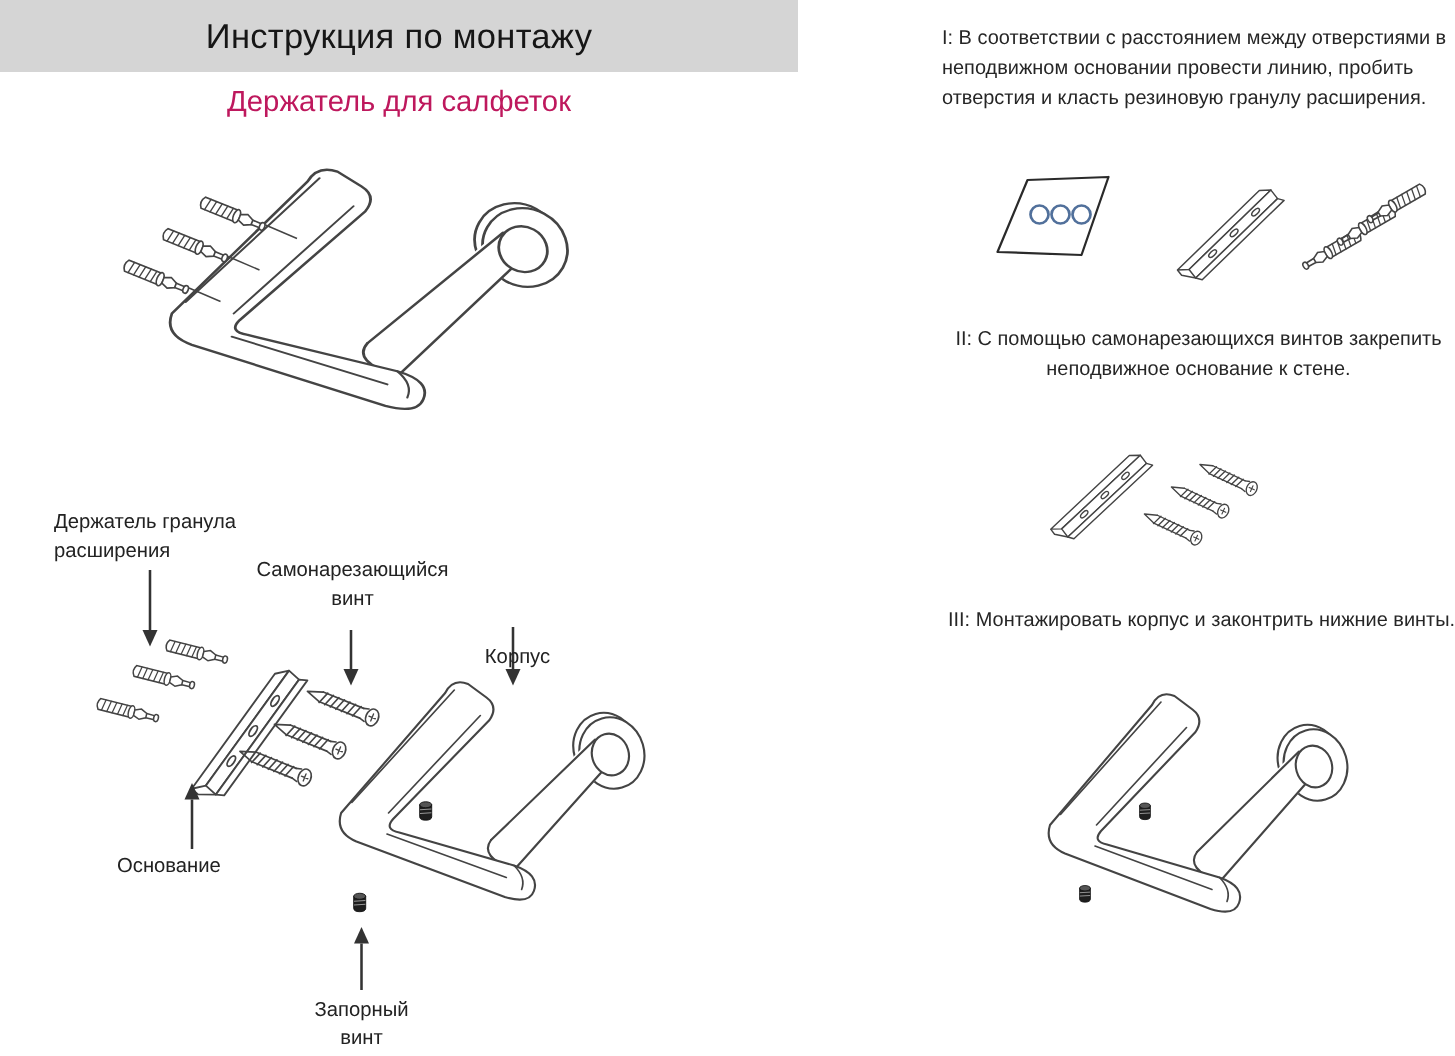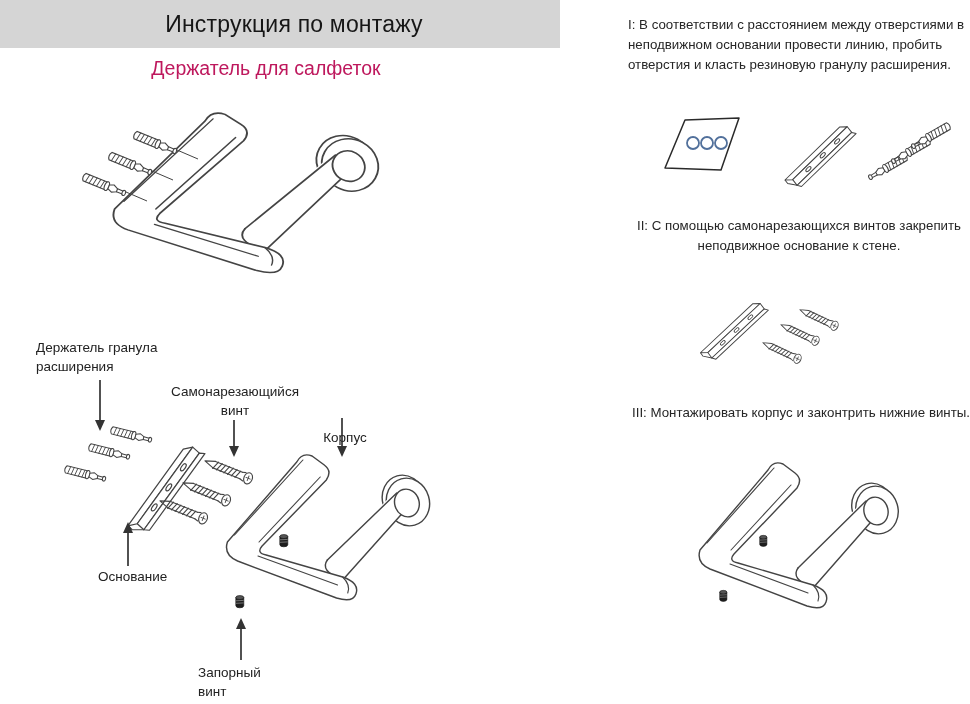--- a/index.html
+++ b/index.html
@@ -6,37 +6,37 @@
   body{
     width:970px;height:704px;position:relative;background:#ffffff;
     font-family:"Liberation Sans","DejaVu Sans",sans-serif;
     color:#2b2b2b;overflow:hidden;
   }
   .abs{position:absolute;}
   #art{position:absolute;left:0;top:0;z-index:1;}
   .txt{position:absolute;z-index:2;}
   .title-band{
     left:0;top:0;width:532px;height:48px;background:#d5d5d5;
-    display:flex;align-items:center;justify-content:center;padding-left:28px;
+    display:flex;align-items:center;justify-content:center;
   }
   .title-band .t{font-size:23px;color:#161616;letter-spacing:0.2px;}
   .subtitle{
     left:0;top:57px;width:532px;text-align:center;
     font-size:19.5px;color:#be185d;
   }
   .step-text{font-size:13.3px;line-height:20px;color:#262626;}
   #step1{left:628px;top:15px;width:338px;}
   #step2{left:632px;top:216px;width:334px;text-align:center;}
   #step3{left:632px;top:403px;width:340px;white-space:nowrap;text-align:left;}
   .part-label{font-size:13.5px;line-height:19px;color:#222222;}
   #lbl-plug{left:36px;top:338px;width:135px;text-align:left;}
-  #lbl-screw{left:168px;top:382px;width:134px;text-align:center;}
+  #lbl-screw{left:168px;top:370px;width:134px;text-align:center;}
   #lbl-body{left:317px;top:397px;width:56px;text-align:center;margin-top:31px;}
-  #lbl-base{left:78px;top:567px;width:100px;text-align:left;margin-left:20px;}
-  #lbl-lock{left:198px;top:663px;width:86px;text-align:left;}
+  #lbl-base{left:78px;top:567px;width:100px;text-align:left;}
+  #lbl-lock{left:198px;top:663px;width:86px;text-align:center;}
 </style>
 </head>
 <body>
 
 <svg id="art" width="970" height="704" viewBox="0 0 970 704">
   <defs>
 
     <g id="holderShape" fill="#ffffff" stroke="#444444" stroke-width="1.4" stroke-linejoin="round" stroke-linecap="round">
       <ellipse cx="193" cy="67" rx="21" ry="24" transform="rotate(-16 193 67)"></ellipse>
       <ellipse cx="197" cy="70" rx="21" ry="24" transform="rotate(-16 197 70)"></ellipse>

